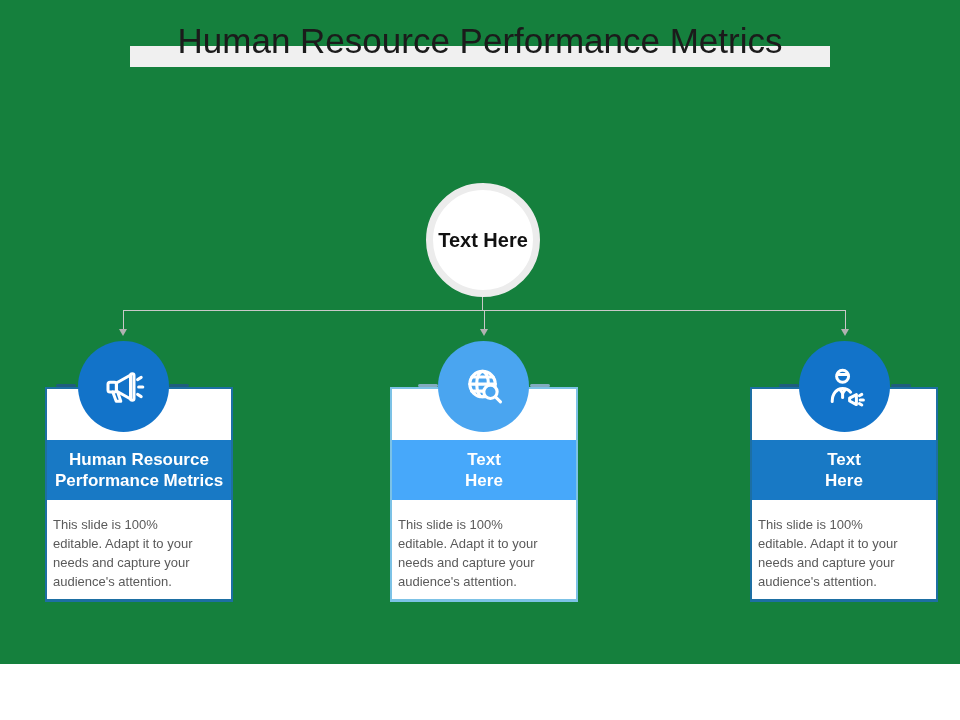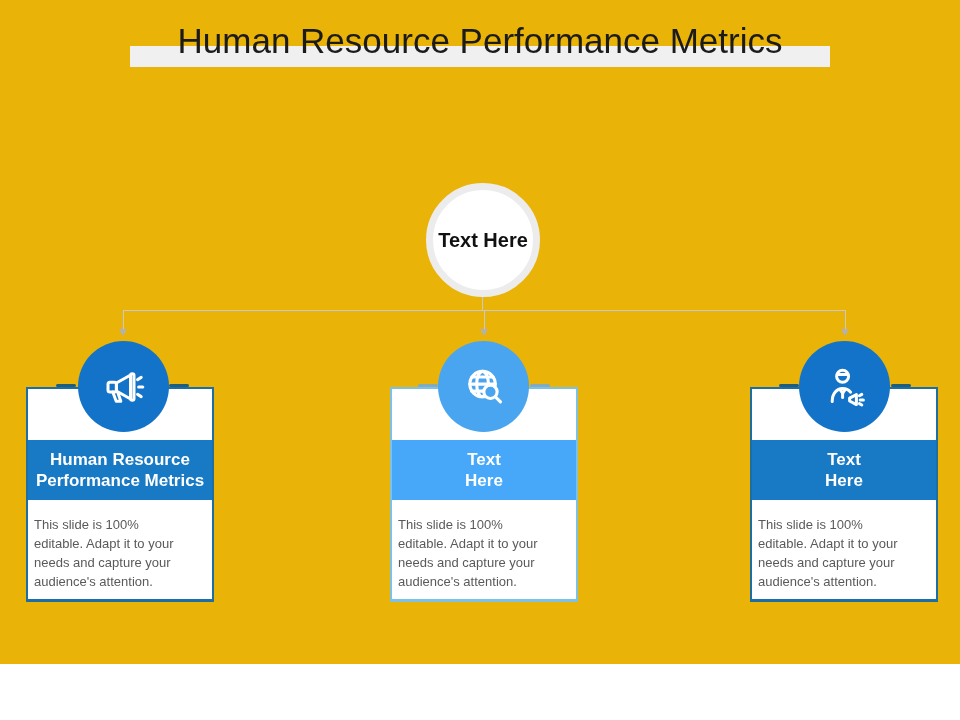--- a/index.html
+++ b/index.html
@@ -1,17 +1,17 @@
 <!DOCTYPE html>
 <html><head>
 <meta charset="utf-8">
 <style>
   html,body{margin:0;padding:0;background:#ffffff;}
   .slide{
-    position:relative;width:960px;height:664px;background:#eab308;overflow:hidden;
+    position:relative;width:960px;height:664px;background:#15803d;overflow:hidden;
     font-family:"Liberation Sans", sans-serif;
   }
   
   .title-band{position:absolute;left:130px;top:46px;width:700px;height:21px;background:#f0f0f0;}
   .slide-title{
     position:absolute;left:0;top:20px;width:960px;text-align:center;
     font-size:35px;font-weight:400;color:#1b1b1b;letter-spacing:0;line-height:42px;
   }
   
   .hub{
@@ -32,21 +32,21 @@
     border-top:7px solid #b2b2b2;
   }
   .arrow.a1{left:119px;} .arrow.a2{left:480px;} .arrow.a3{left:841px;}
   
   .dash{position:absolute;top:384px;width:20px;height:3px;border-radius:2px;}
   
   .card{
     position:absolute;top:387px;width:188px;height:215px;box-sizing:border-box;
     background:#ffffff;border:2px solid var(--border);border-bottom-width:3px;
   }
-  .card.c1{left:26px;} .card.c2{left:390px;} .card.c3{left:750px;}
+  .card.c1{left:45px;} .card.c2{left:390px;} .card.c3{left:750px;}
   .card-band{
     margin-top:51px;height:60px;background:var(--band);color:#ffffff;
     display:flex;align-items:center;justify-content:center;text-align:center;
     font-size:17px;font-weight:bold;line-height:21px;white-space:pre-line;
   }
   .card-body{
     padding:15px 6px 0 6px;text-align:left;color:#5a5a5a;
     font-size:13px;line-height:19px;white-space:pre-line;
   }
   

